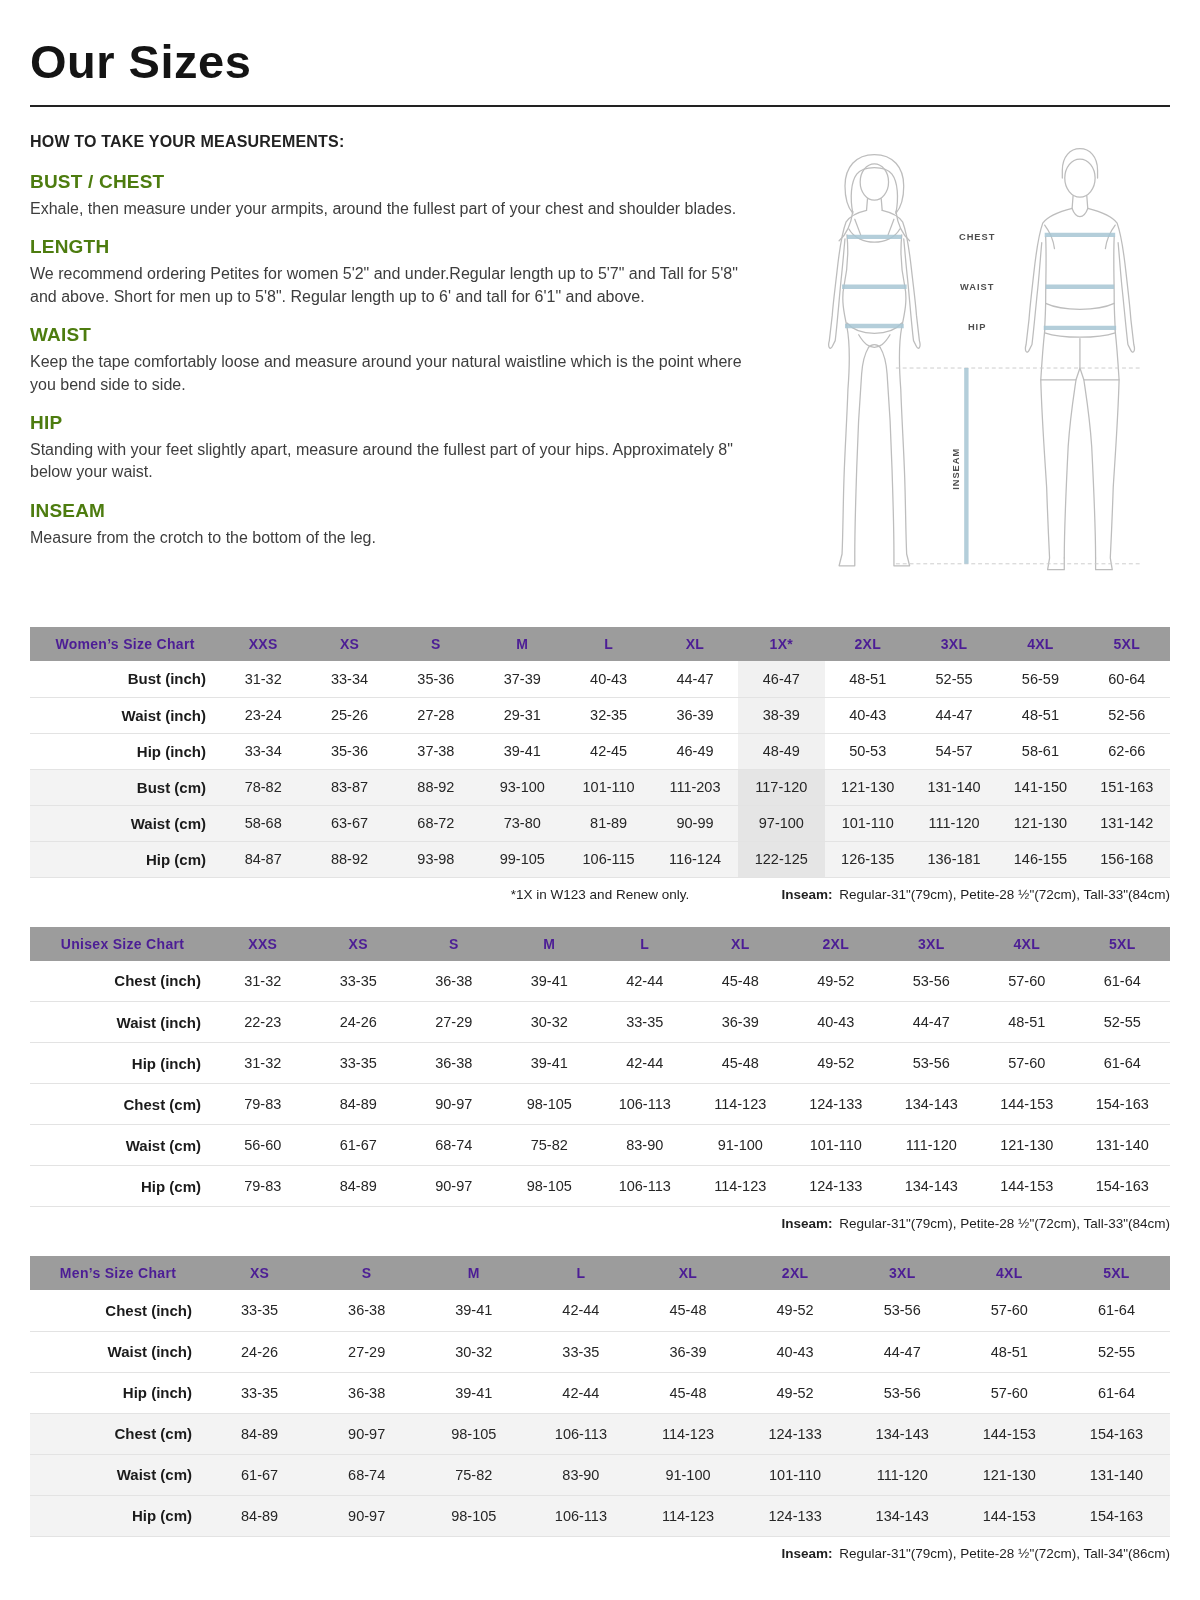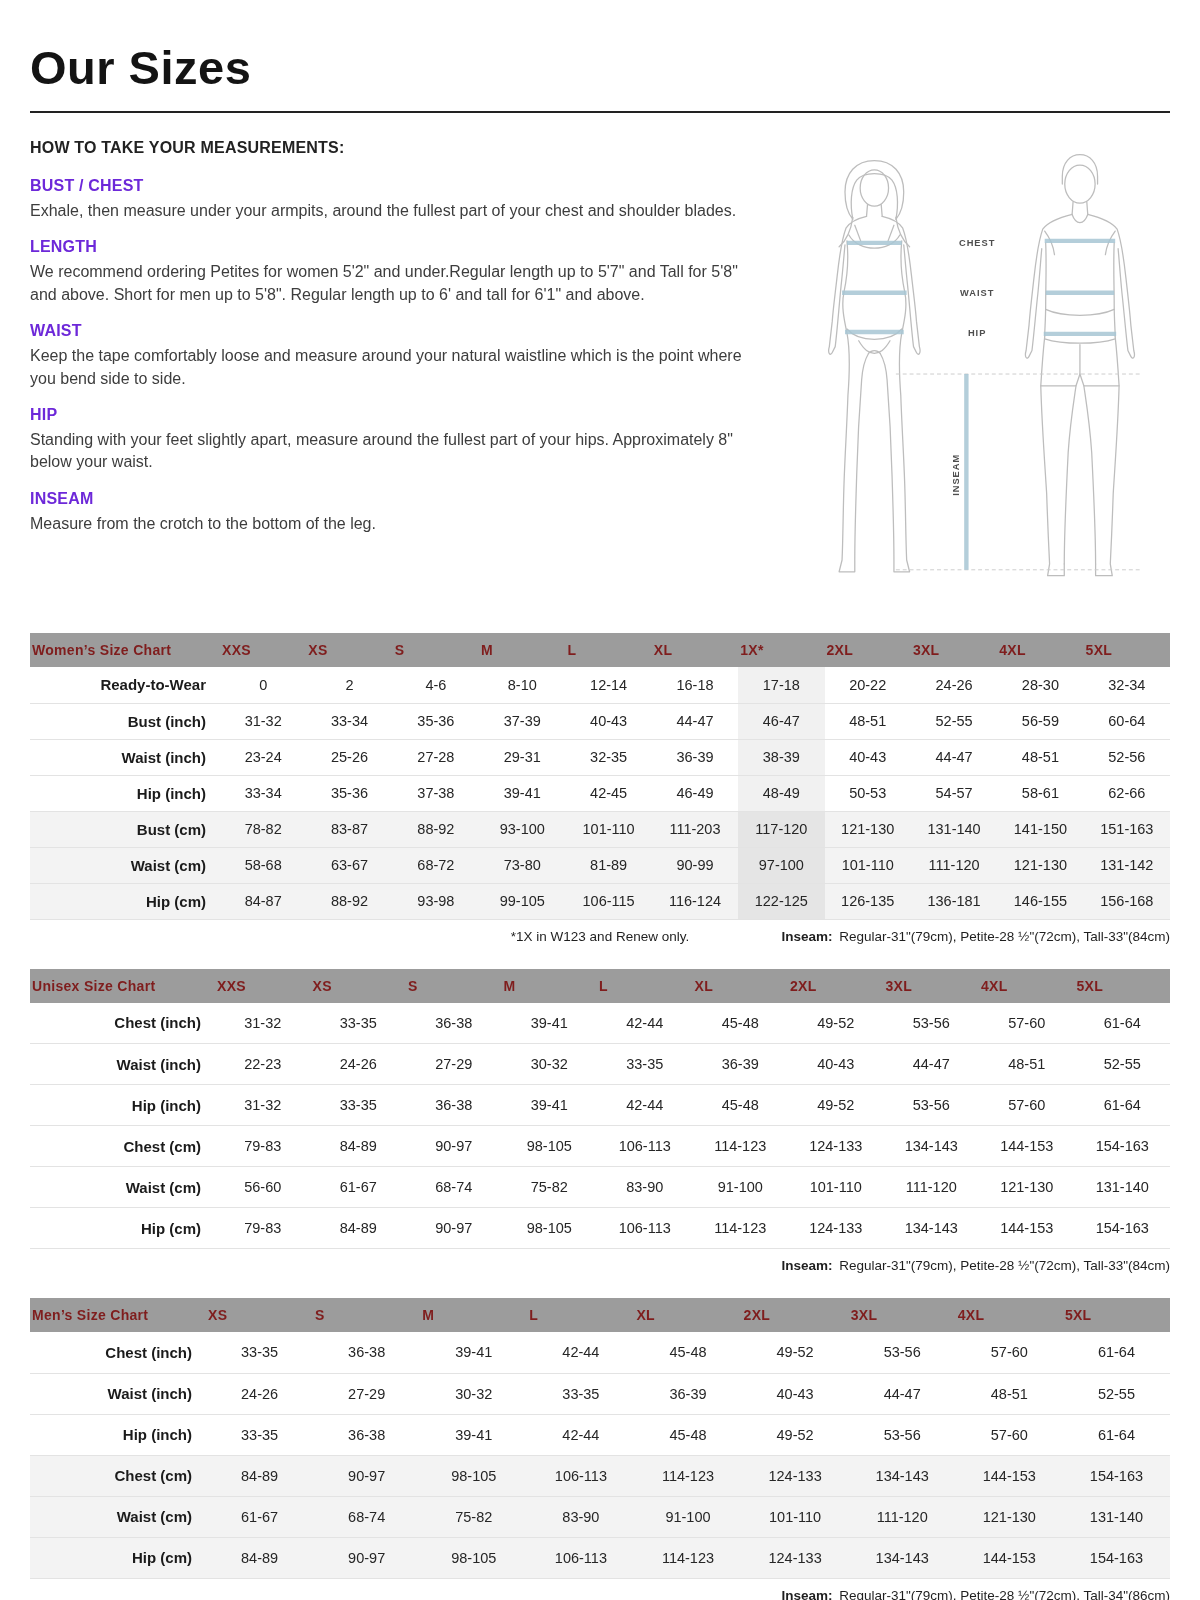--- a/index.html
+++ b/index.html
@@ -6,37 +6,37 @@
   html,body { margin:0; padding:0; background:#fff; }
   body {
     width:1200px;
     font-family:"Liberation Sans", sans-serif;
     color:#333;
   }
   .page { padding:22px 30px 24px 30px; }
 
   h1.page-title {
     font-size:47px; font-weight:700; color:#141414;
-    margin:18px 0 16px 0; letter-spacing:0.5px;
+    margin:12px 0 16px 0; letter-spacing:0.5px;
   }
   .title-rule { border:none; border-top:2px solid #222; margin:0 0 24px 0; }
 
   .top { display:flex;gap:28px; }
   .instructions { width:740px; flex:none; padding-right:18px; }
   .instructions h2 { font-size:16px; font-weight:700; color:#222; margin:2px 0 20px 0; letter-spacing:0.2px; }
-  .section h3 { font-size:16px; font-weight:700; color:#6d28d9; margin:0 0 5px 0; letter-spacing:0.2px; }
+  .section h3 { font-size:19px; font-weight:700; color:#4d7c0f; margin:0 0 5px 0; letter-spacing:0.2px; }
   .section p  { font-size:16px; line-height:1.4; color:#3d3d3d; margin:0 0 16px 0; }
 
   .figure { flex:1; display:flex; justify-content:center; align-items:flex-start; padding-top:2px; }
 
   .chart-block { margin-top:22px; }
   table.size-table { width:100%; border-collapse:collapse; table-layout:fixed; }
   thead th {
-    background:#9c9c9c; color:#7f1d1d; font-size:14px; font-weight:700;
-    padding:9px 2px; text-align:left; letter-spacing:0.3px;
+    background:#9c9c9c; color:#4c1d95; font-size:14px; font-weight:700;
+    padding:9px 2px; text-align:center; letter-spacing:0.3px;
   }
   tbody tr { border-bottom:1px solid #e3e3e3; background:#fff; }
   tbody tr.shaded { background:#f3f3f3; }
   tbody th.rowlabel {
     text-align:right; padding-right:14px; font-size:15px; font-weight:700; color:#1b1b1b;
   }
   tbody td { text-align:center; font-size:14.5px; color:#262626; padding:0 2px; }
   tbody td.hl { background:rgba(0,0,0,0.055); }
 
   .t-womens tbody tr { height:36px; }
@@ -180,34 +180,20 @@
               <th>XL</th>
               <th>1X*</th>
               <th>2XL</th>
               <th>3XL</th>
               <th>4XL</th>
               <th>5XL</th>
             </tr>
           </thead>
           <tbody>
             <tr>
-              <th class="rowlabel">Ready-to-Wear</th>
-              <td>0</td>
-              <td>2</td>
-              <td>4-6</td>
-              <td>8-10</td>
-              <td>12-14</td>
-              <td>16-18</td>
-              <td class="hl">17-18</td>
-              <td>20-22</td>
-              <td>24-26</td>
-              <td>28-30</td>
-              <td>32-34</td>
-            </tr>
-            <tr>
               <th class="rowlabel">Bust (inch)</th>
               <td>31-32</td>
               <td>33-34</td>
               <td>35-36</td>
               <td>37-39</td>
               <td>40-43</td>
               <td>44-47</td>
               <td class="hl">46-47</td>
               <td>48-51</td>
               <td>52-55</td>

